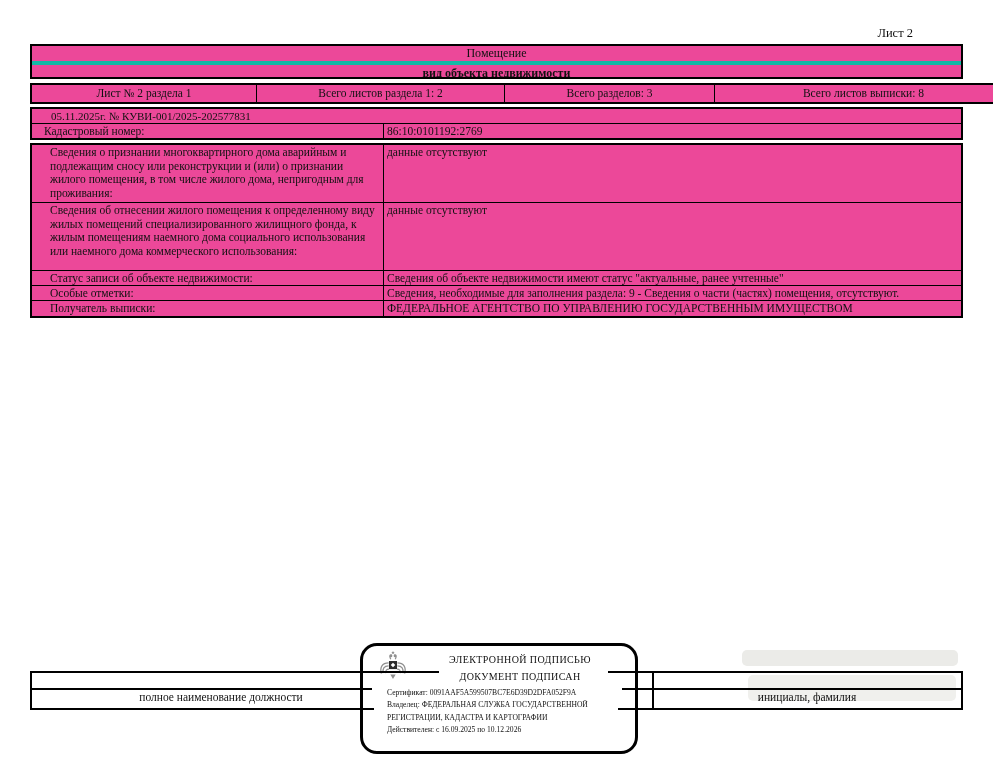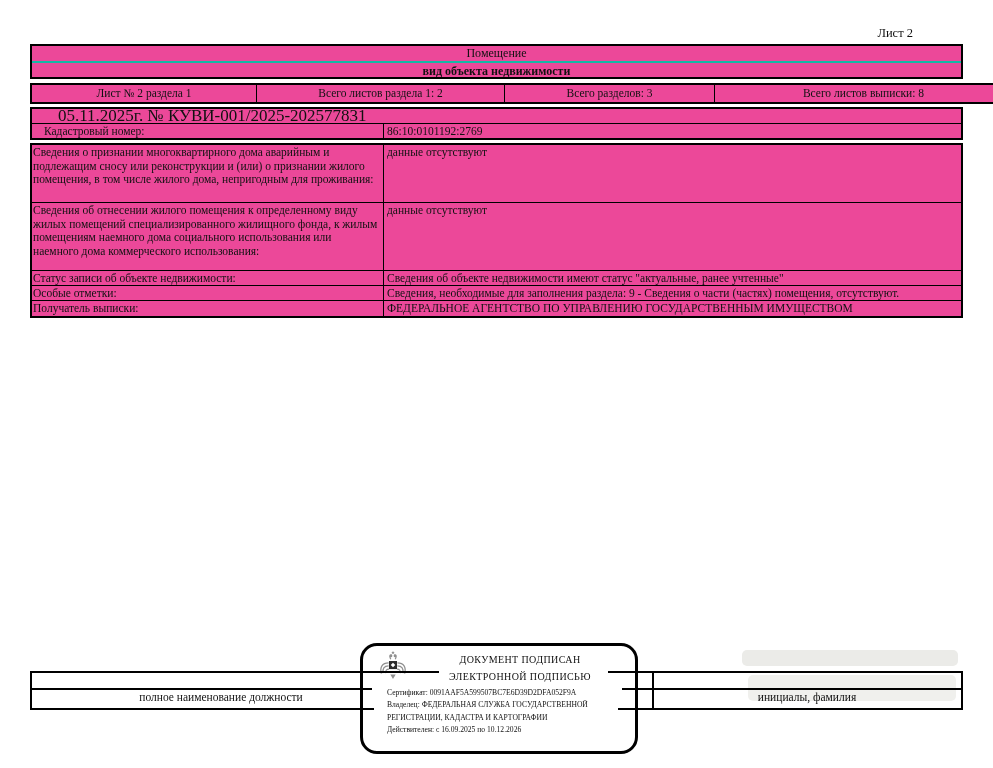--- a/index.html
+++ b/index.html
@@ -8,40 +8,40 @@
   .page { position:relative; width:993px; height:768px; background:#fff; overflow:hidden; }
 
   .sheet-label { position:absolute; top:26px; right:80px; font-size:12.5px; }
 
   .abs { position:absolute; }
   .bordered { border:2px solid #000; background:#ec4899; }
 
   
   .tbl-a { left:30px; top:44px; width:933px; }
   .tbl-a .row { height:15px; text-align:center; font-size:12px; line-height:15px; overflow:hidden; }
-  .tbl-a .row + .row { border-top:2px solid #14b8a6; height:16px; line-height:16px; font-weight:bold; }
+  .tbl-a .row + .row { border-top:4px solid #14b8a6; height:16px; line-height:16px; font-weight:bold; }
 
   
   .tbl-b { left:30px; top:83px; width:984px; height:21px; display:flex; }
   .tbl-b .cell { border-right:1px solid #000; text-align:center; font-size:11.5px; line-height:17px; overflow:hidden; }
   .tbl-b .cell:last-child { border-right:none; }
   .c1 { width:225px; } .c2 { width:248px; } .c3 { width:210px; } .c4 { flex:1;font-family:Liberation Serif, serif; }
 
   
   .tbl-c { left:30px; top:107px; width:933px; }
-  .tbl-c .row1 { height:14px; font-size:17px; line-height:14px; padding-left:2px; overflow:hidden;margin-left:24px; }
+  .tbl-c .row1 { height:14px; font-size:11px; line-height:14px; padding-left:19px; overflow:hidden; }
   .tbl-c .row2 { border-top:1px solid #000; height:15px; display:flex; font-size:11.5px; line-height:15px; }
   .tbl-c .lbl { width:352px; border-right:1px solid #000; padding-left:12px; overflow:hidden; }
   .tbl-c .val { flex:1; padding-left:3px; overflow:hidden; }
 
   
   .tbl-d { left:30px; top:143px; width:933px; }
   .tbl-d .drow { display:flex; border-top:1px solid #000; }
   .tbl-d .drow:first-child { border-top:none; }
-  .tbl-d .lbl { width:352px; border-right:1px solid #000; font-size:11.5px; line-height:13.6px; padding:1px 4px 0 1px; overflow:hidden; }
+  .tbl-d .lbl { width:352px; border-right:1px solid #000; font-size:11.5px; line-height:13.6px; padding:1px 4px 0 18px; overflow:hidden; }
   .tbl-d .val { flex:1; font-size:11.5px; line-height:13.6px; padding:1px 4px 0 3px; overflow:hidden; }
   .h57 { height:57px; } .h68 { height:68px; } .h15 { height:15px; } .h16 { height:16px; }
 
   
   .ghost1 { left:742px; top:650px; width:216px; height:16px; background:#ebebe8; border-radius:5px; }
   .ghost2 { left:748px; top:675px; width:208px; height:26px; background:#f0f0ed; border-radius:5px; }
 
   
   .hline { position:absolute; background:#000; height:2px; z-index:1; }
   .vline { position:absolute; background:#000; width:2px; z-index:1; }
@@ -138,22 +138,22 @@
         </g>
         <circle cx="16.6" cy="5" r="1.7" fill="#909090"></circle>
         <circle cx="21.4" cy="5" r="1.7" fill="#909090"></circle>
         <rect x="17.8" y="0.6" width="2.4" height="2.4" fill="#909090" transform="rotate(45 19 1.8)"></rect>
         <rect x="14.5" y="11" width="9" height="9" fill="#2b2b2b"></rect>
         <rect x="17.2" y="13.7" width="3.6" height="3.6" fill="#ffffff" transform="rotate(45 19 15.5)"></rect>
         <path d="M16,26 L19,31 L22,26 Z" fill="#909090"></path>
       </svg>
     </span>
     <div class="stamp-head">
+      <div>ЭЛЕКТРОННОЙ ПОДПИСЬЮ</div>
       <div>ДОКУМЕНТ ПОДПИСАН</div>
-      <div>ЭЛЕКТРОННОЙ ПОДПИСЬЮ</div>
     </div>
     <div class="stamp-details">
       <div>Сертификат: 0091AAF5A599507BC7E6D39D2DFA052F9A</div>
       <div>Владелец: ФЕДЕРАЛЬНАЯ СЛУЖБА ГОСУДАРСТВЕННОЙ РЕГИСТРАЦИИ, КАДАСТРА И КАРТОГРАФИИ</div>
       <div>Действителен: с 16.09.2025 по 10.12.2026</div>
     </div>
   </div>
 
   <div class="seg" style="left:361px;top:671px;width:78px;"></div>
   <div class="seg" style="left:608px;top:671px;width:30px;"></div>

